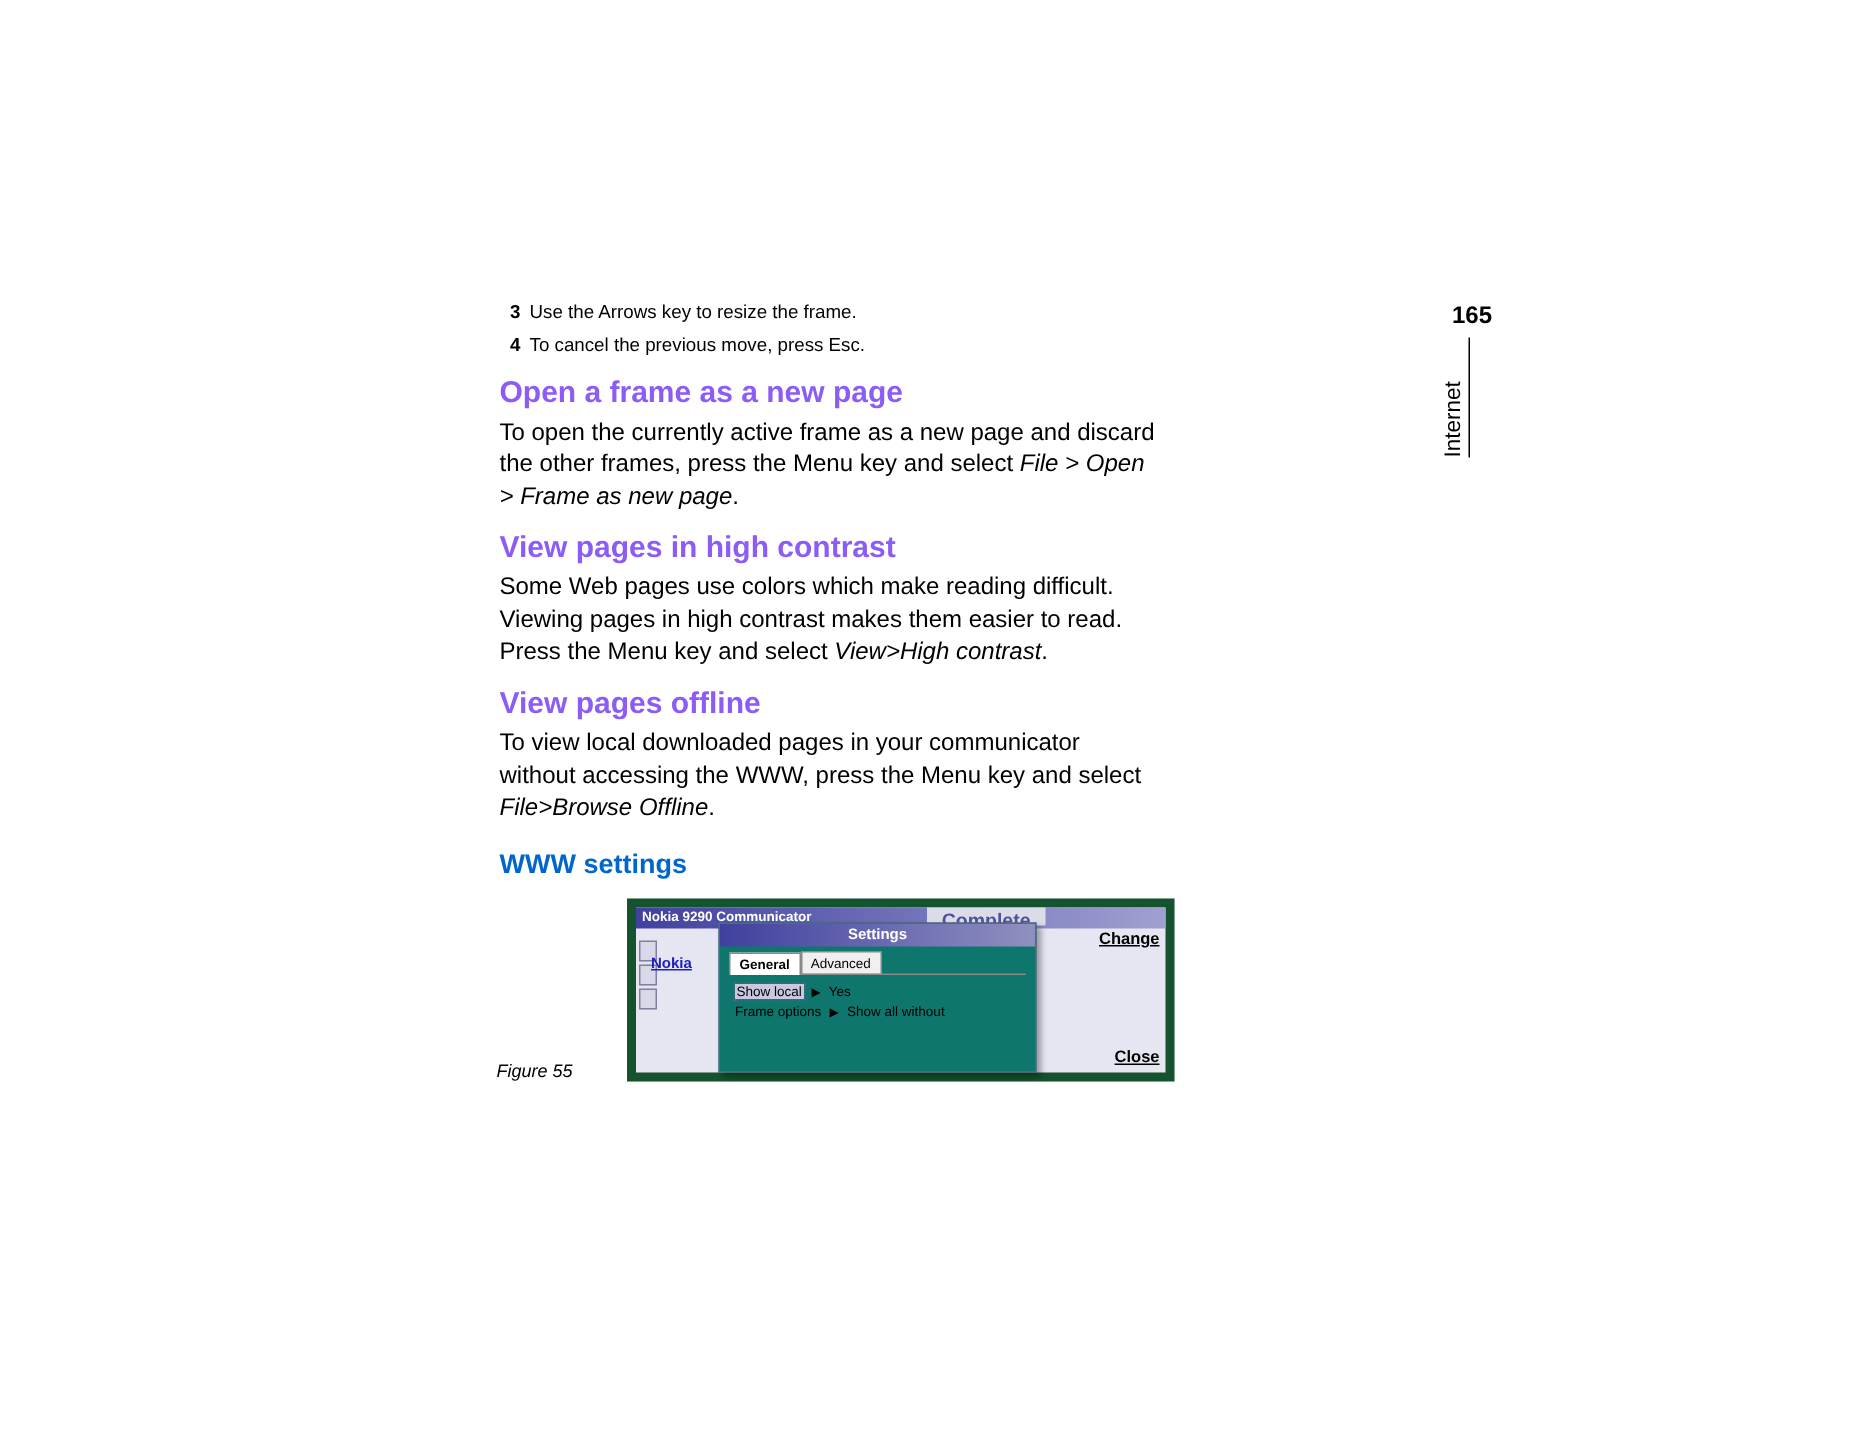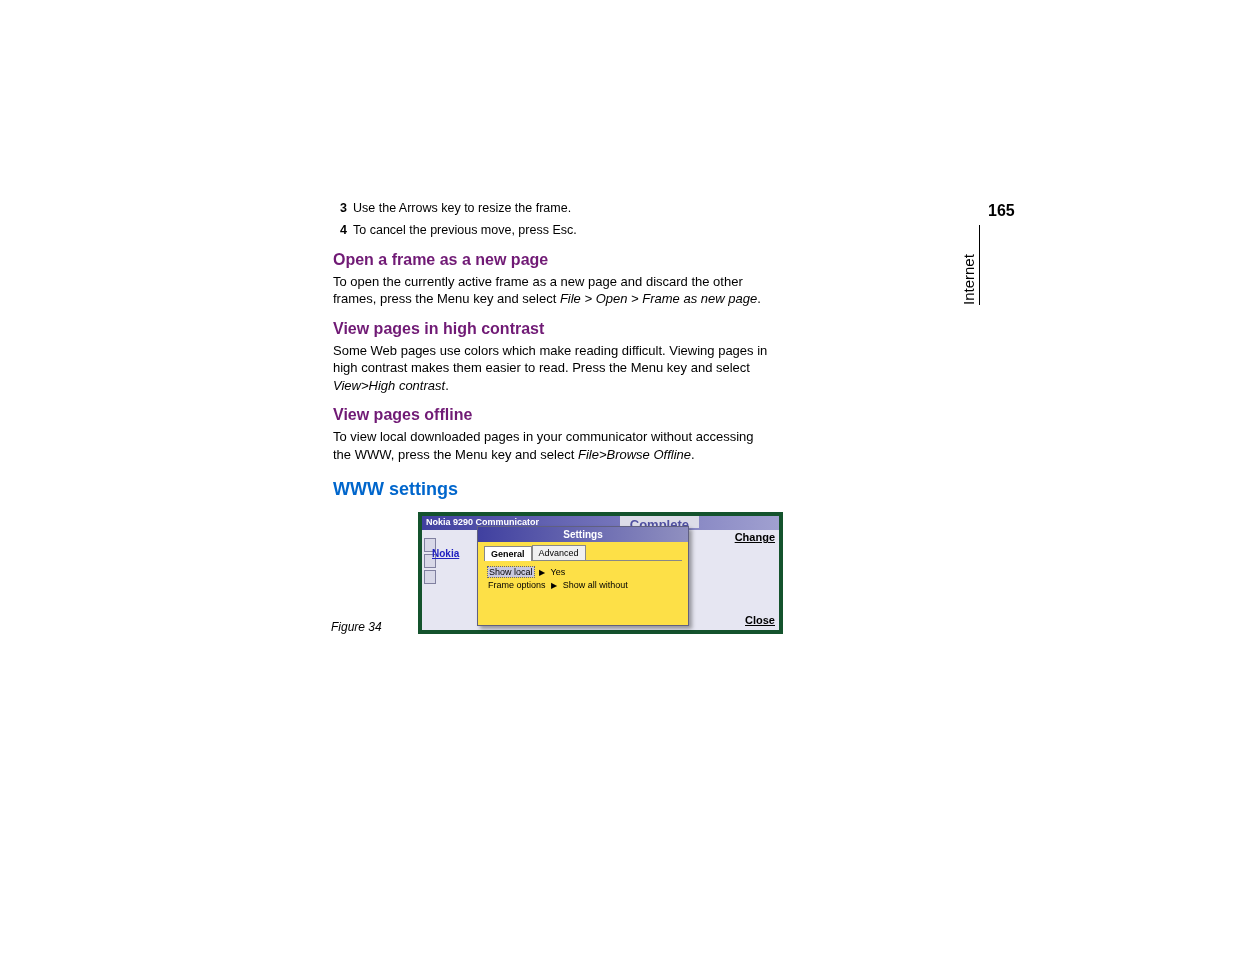--- a/index.html
+++ b/index.html
@@ -13,21 +13,21 @@
     color: #000;
   }
   .page {
     position: absolute;
     left: 333px;
     top: 200px;
     width: 640px;
   }
   .page-number {
     position: absolute;
-    left: 988px;
+    left: 968px;
     top: 202px;
     font-weight: bold;
     font-size: 16px;
   }
   .side-tab {
     position: absolute;
     left: 960px;
     top: 225px;
     width: 20px;
     height: 80px;
@@ -45,33 +45,33 @@
     line-height: 1.3;
   }
   .ol-item .num {
     font-weight: bold;
     display: inline-block;
     width: 14px;
     text-align: right;
     margin-right: 6px;
   }
   .h3 {
-    color: #701a75;
-    font-weight: bold;
-    font-size: 16px;
+    color: #8b5cf6;
+    font-weight: bold;
+    font-size: 20px;
     margin: 12px 0 4px 0;
   }
   .h2 {
     color: #0066cc;
     font-weight: bold;
     font-size: 18px;
     margin: 16px 0 4px 0;
   }
   .body-text {
-    font-size: 13px;
+    font-size: 16px;
     line-height: 1.35;
     width: 440px;
     margin: 0 0 4px 0;
   }
   .body-text em { font-style: italic; }
   
   .figure-wrap {
     margin-top: 12px;
     width: 450px;
     position: relative;
@@ -82,21 +82,21 @@
     position: absolute;
     left: -2px;
     bottom: 0px;
   }
   .screenshot {
     width: 365px;
     height: 122px;
     margin-left: 85px;
     background: #e6e6f2;
     position: relative;
-    border: 4px solid #14532d;
+    border: 6px solid #14532d;
     box-sizing: border-box;
   }
   .ss-titlebar {
     background: linear-gradient(to right, #4040a0, #a0a0d0);
     color: #fff;
     font-size: 9px;
     font-weight: bold;
     padding: 1px 4px;
     height: 12px;
     position: relative;
@@ -142,21 +142,21 @@
     font-weight: bold;
     color: #2020c0;
     text-decoration: underline;
   }
   .ss-dialog {
     position: absolute;
     left: 55px;
     top: 10px;
     width: 210px;
     height: 98px;
-    background: #fde047;
+    background: #0f766e;
     border: 1px solid #606080;
     box-shadow: 3px 3px 4px rgba(0,0,0,0.35);
   }
   .ss-dialog-title {
     background: linear-gradient(to right, #4040a0, #9090c0);
     color: #fff;
     font-size: 10px;
     font-weight: bold;
     text-align: center;
     padding: 2px;
@@ -260,15 +260,15 @@
             <span>Yes</span>
           </div>
           <div class="ss-row">
             <span class="label">Frame options</span>
             <span class="arrow">▶</span>
             <span>Show all without</span>
           </div>
         </div>
       </div>
     </div>
-    <div class="figure-caption">Figure 34</div>
+    <div class="figure-caption">Figure 55</div>
   </div>
 </div>
 
 </body></html>

